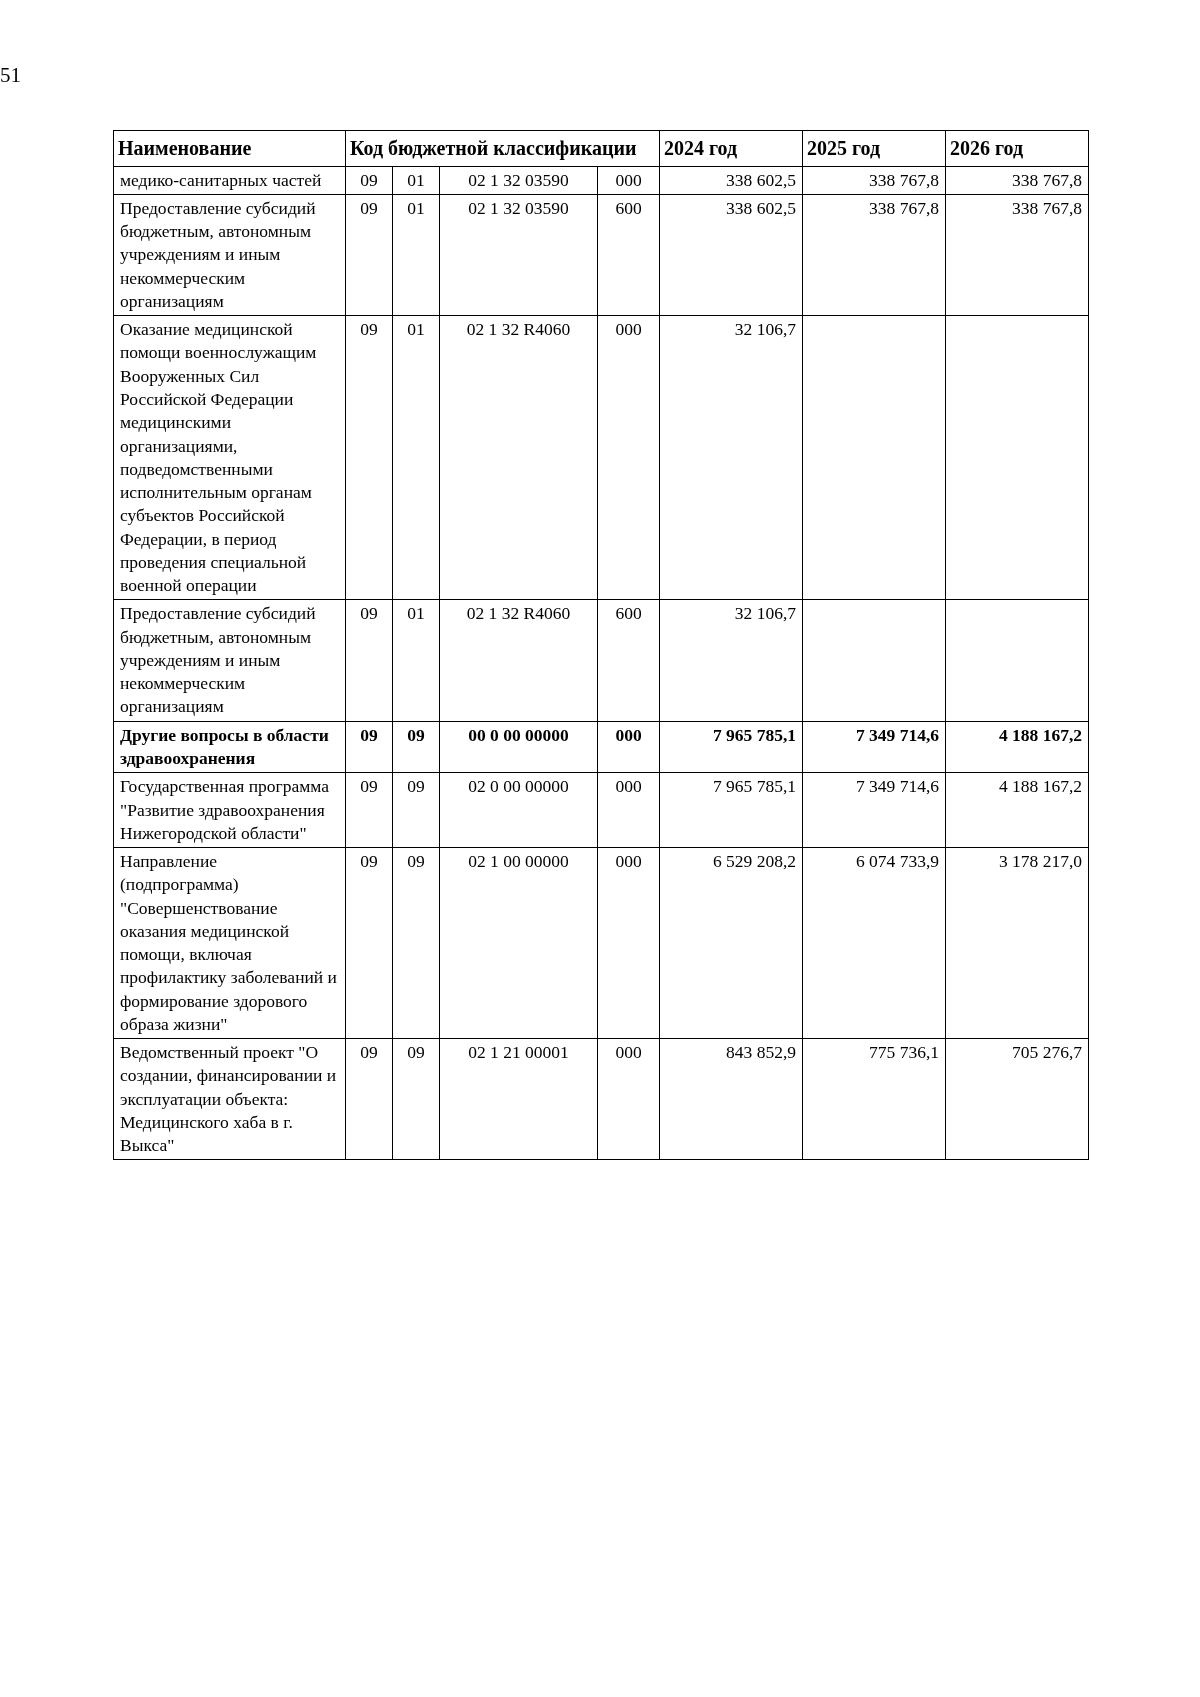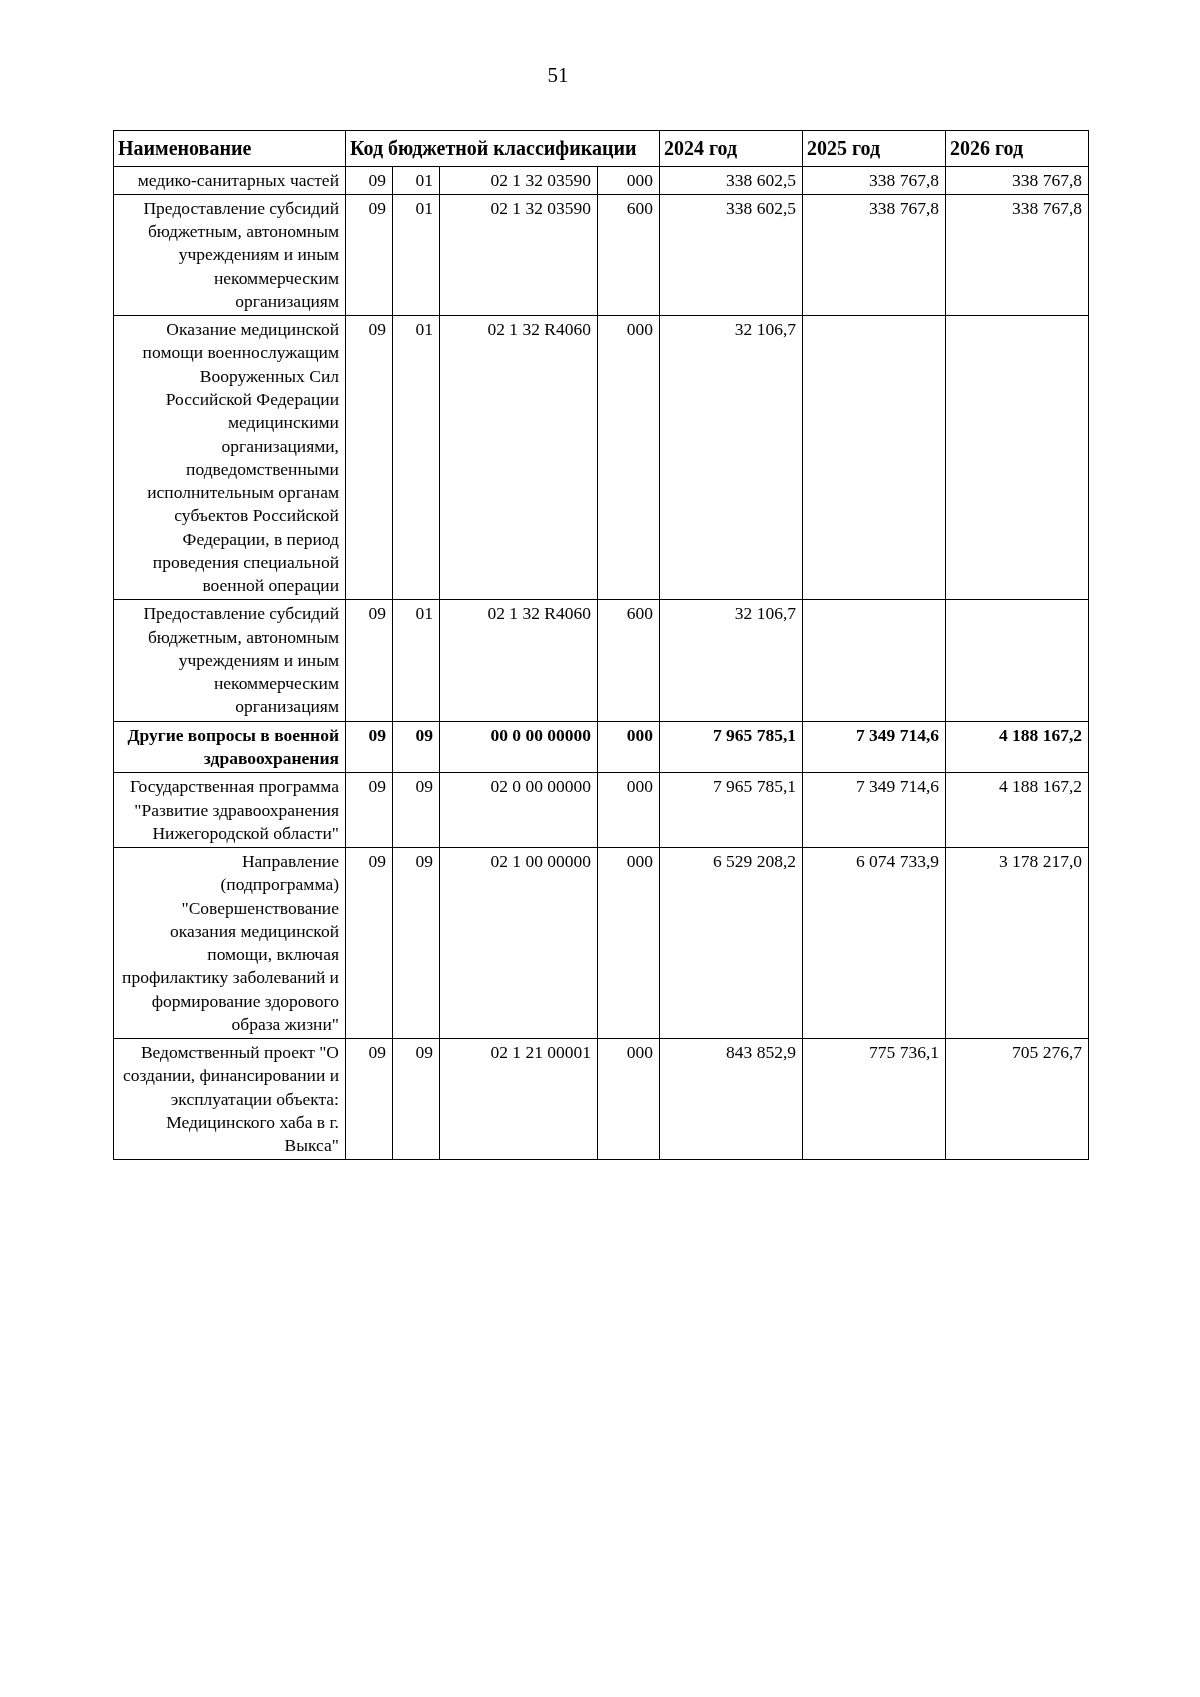--- a/index.html
+++ b/index.html
@@ -18,21 +18,21 @@
     position: relative;
     width: 1200px;
     height: 1697px;
     box-sizing: border-box;
   }
   .page-number {
     position: absolute;
     top: 63px;
     left: 0;
     width: 1116px;
-    text-align: center;
+    text-align: left;
     font-size: 21px;
     font-family: "Liberation Serif", serif;
   }
   .table-wrap {
     position: absolute;
     top: 130px;
     left: 113px;
     width: 975px;
   }
   table.budget {
@@ -59,26 +59,26 @@
   }
   table.budget thead th {
     text-align: left;
     font-weight: bold;
     font-size: 20px;
     padding: 4px 4px;
     vertical-align: middle;
   }
   
   td.name {
-    text-align: right;
+    text-align: left;
     vertical-align: top;
     hyphens: none;
   }
   td.code {
-    text-align: right;
+    text-align: center;
     vertical-align: bottom;
   }
   td.num {
     text-align: right;
     vertical-align: bottom;
     white-space: nowrap;
     padding-right: 8px;
   }
   tr.bold td { font-weight: bold; }
 
@@ -155,21 +155,21 @@
             <td class="name">Предоставление субсидий бюджетным, автономным учреждениям и иным некоммерческим организациям</td>
             <td class="code">09</td>
             <td class="code">01</td>
             <td class="code">02 1 32 R4060</td>
             <td class="code">600</td>
             <td class="num">32 106,7</td>
             <td class="num"></td>
             <td class="num"></td>
           </tr>
           <tr class="bold">
-            <td class="name">Другие вопросы в военной здравоохранения</td>
+            <td class="name">Другие вопросы в области здравоохранения</td>
             <td class="code">09</td>
             <td class="code">09</td>
             <td class="code">00 0 00 00000</td>
             <td class="code">000</td>
             <td class="num">7 965 785,1</td>
             <td class="num">7 349 714,6</td>
             <td class="num">4 188 167,2</td>
           </tr>
           <tr>
             <td class="name">Государственная программа "Развитие здравоохранения Нижегородской области"</td>

